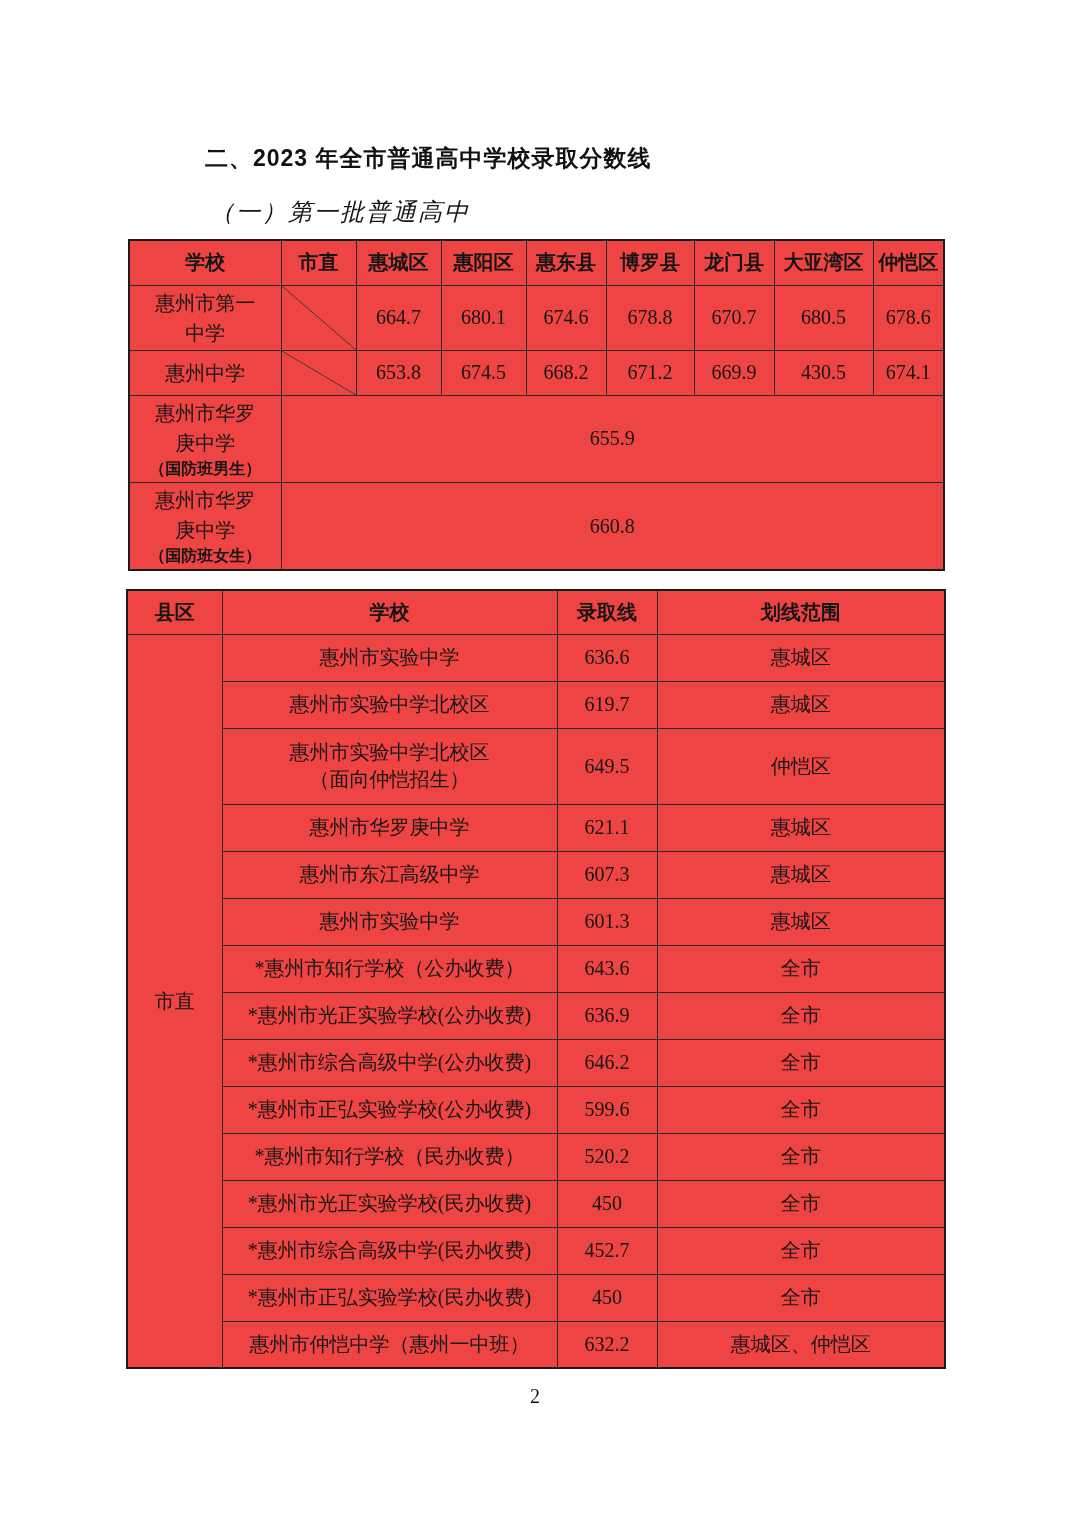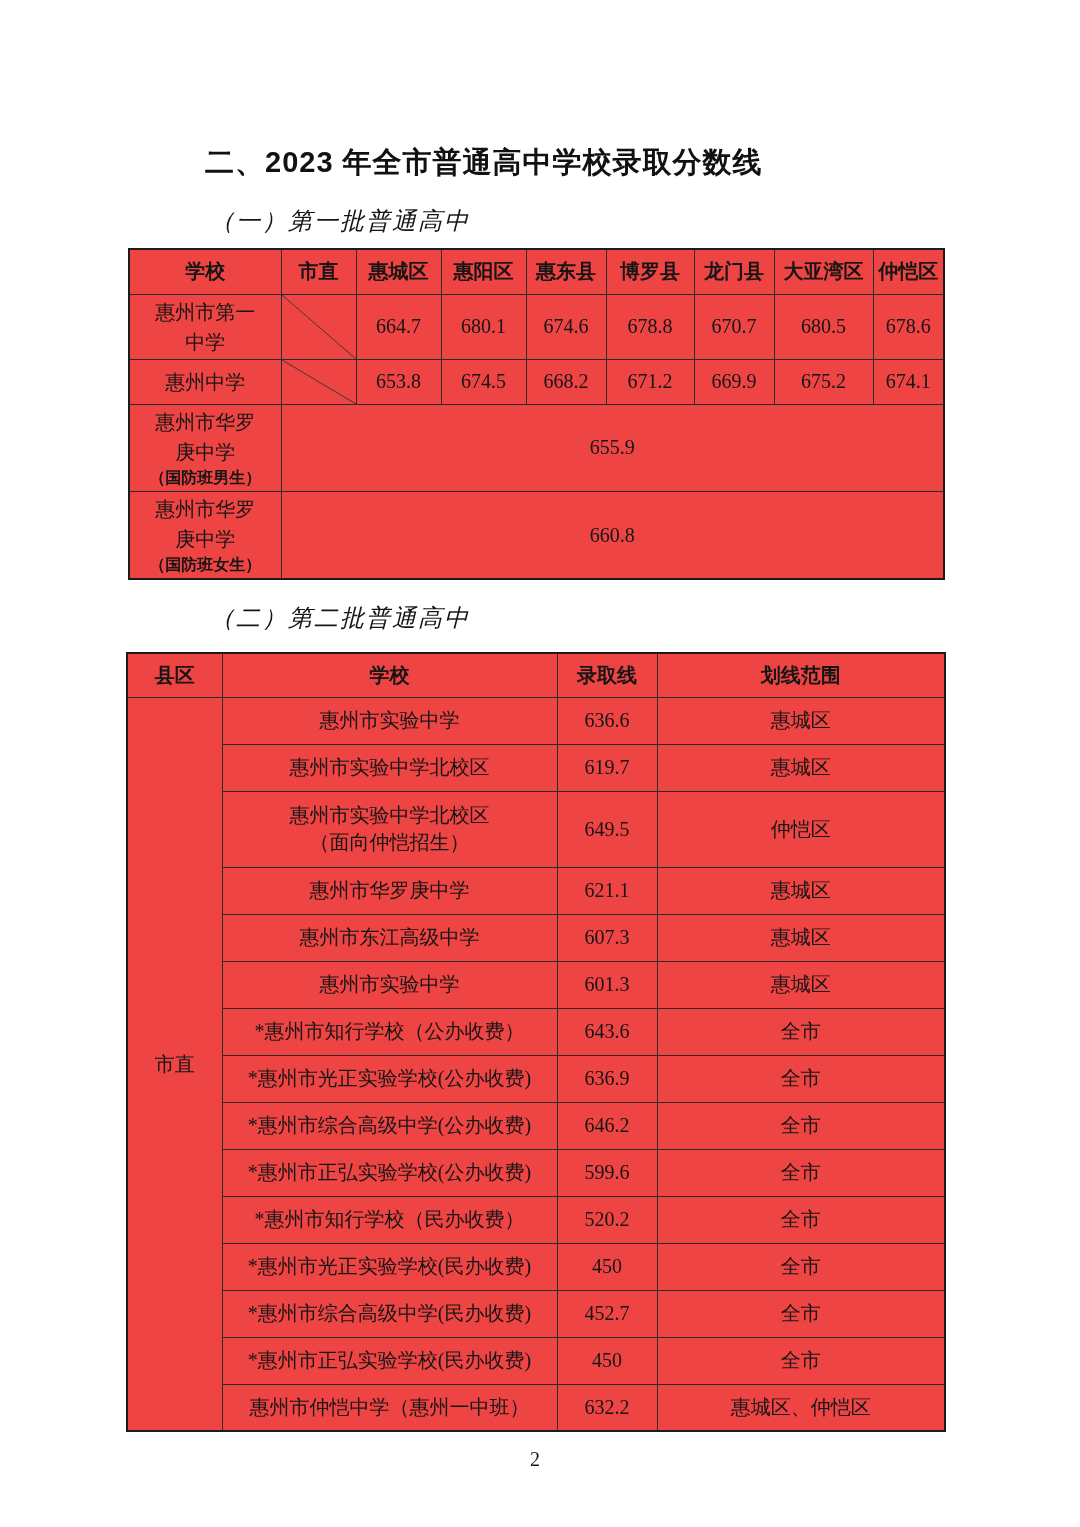--- a/index.html
+++ b/index.html
@@ -12,21 +12,21 @@
     color: #151515;
     font-family: "Liberation Serif", "DejaVu Serif", serif;
     overflow: hidden;
   }
   .content { padding: 0 0 0 125px; width: 945px; }
 
   .doc-title {
     margin: 143px 0 10px 80px;
     font-family: "Liberation Sans", "DejaVu Sans", sans-serif;
     font-weight: 700;
-    font-size: 29px;
+    font-size: 23px;
     letter-spacing: 1px;
     color: #111;
   }
   .section-label {
     margin: 22px 0 0 85px;
     font-family: "Liberation Serif", "DejaVu Serif", serif;
     font-weight: 400;
     font-size: 24px;
     letter-spacing: 2px;
     color: #151515;
@@ -143,41 +143,40 @@
           <td class="diag">
             <svg viewBox="0 0 100 100" preserveAspectRatio="none">
                 <line x1="0" y1="0" x2="100" y2="100" stroke="#3a3a3a" stroke-width="1" vector-effect="non-scaling-stroke"></line>
               </svg>
           </td>
           <td class="num">653.8</td>
           <td class="num">674.5</td>
           <td class="num">668.2</td>
           <td class="num">671.2</td>
           <td class="num">669.9</td>
-          <td class="num">675.2</td>
+          <td class="num">430.5</td>
           <td class="num">674.1</td>
         </tr>
         <tr class="h85">
           <td>
             <span class="nm">惠州市华罗庚中学</span>
             <div class="note">（国防班男生）</div>
           </td>
           <td class="num" colspan="8">655.9</td>
         </tr>
         <tr class="h82">
           <td>
             <span class="nm">惠州市华罗庚中学</span>
             <div class="note">（国防班女生）</div>
           </td>
           <td class="num" colspan="8">660.8</td>
         </tr>
       </tbody>
     </table>
 
-    <h2 class="section-label">（二）第二批普通高中</h2>
 
     <table class="t2">
       <colgroup>
         <col style="width:95px">
           <col style="width:335px">
           <col style="width:100px">
           <col style="width:288px">
       </colgroup>
       <thead>
         <tr>

